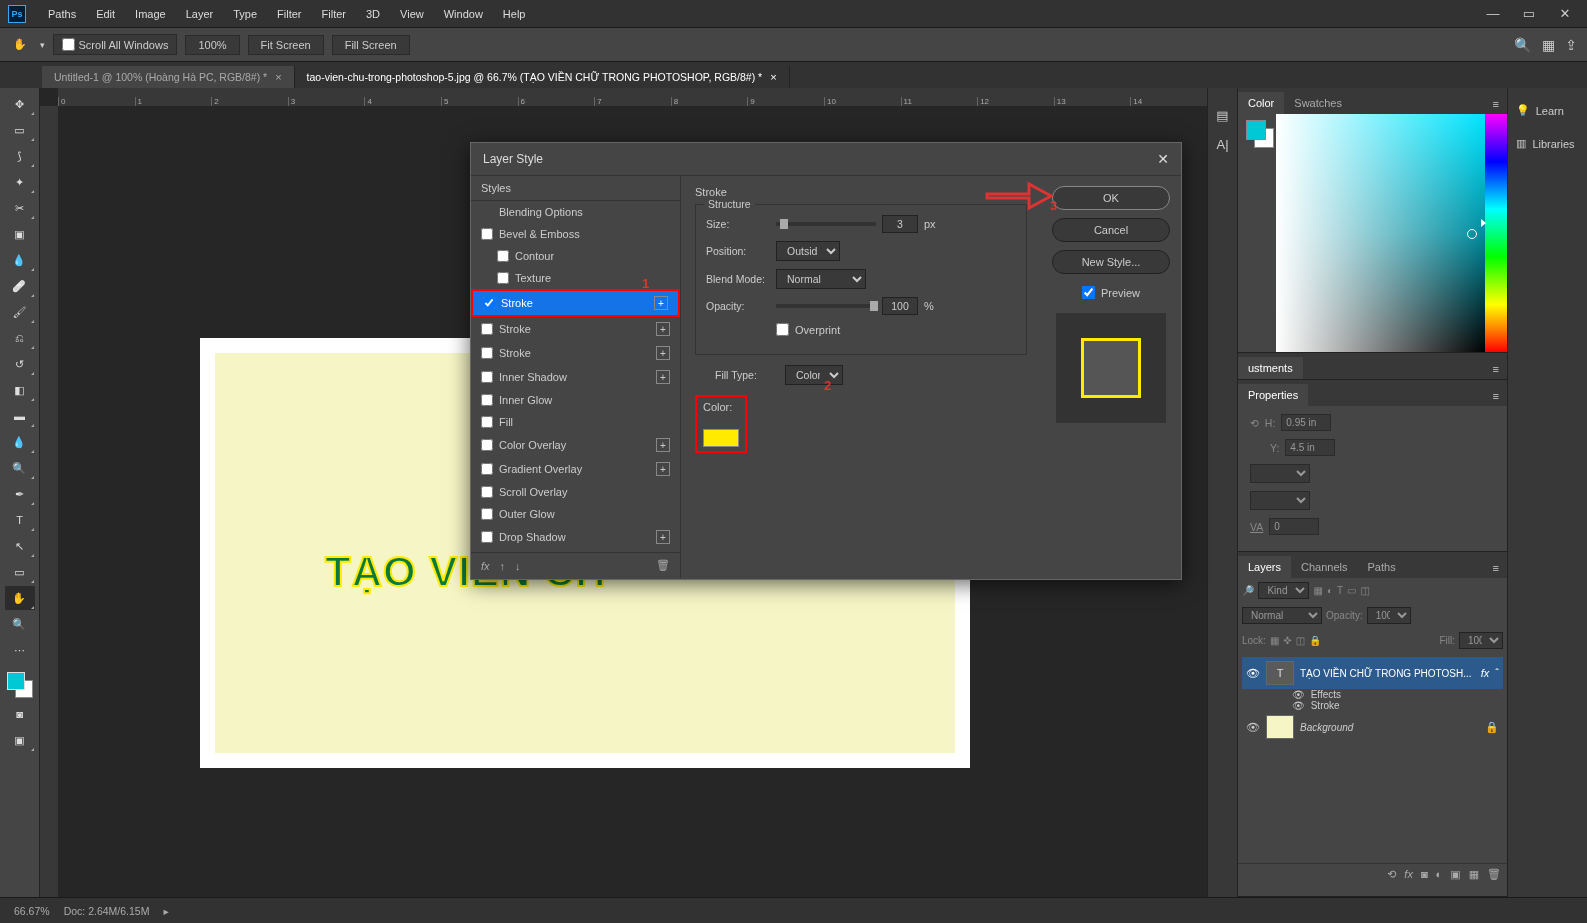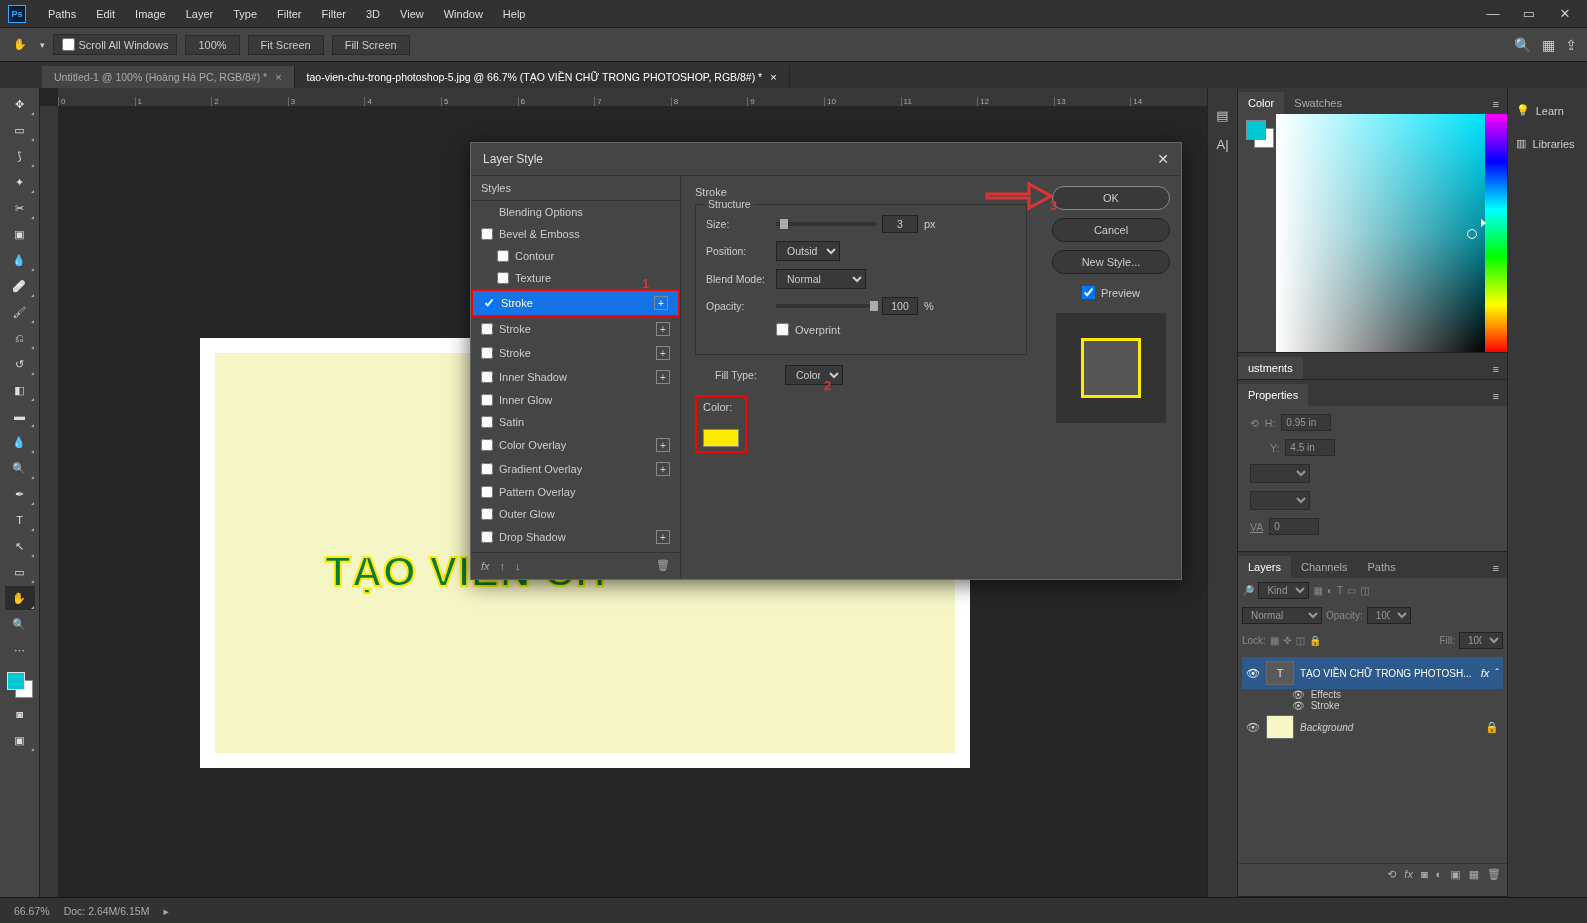--- a/index.html
+++ b/index.html
@@ -442,35 +442,35 @@
             <input type="checkbox" style="">
             <span>Inner Shadow</span>
             <span class="style-plus">+</span>
           </div>
           <div class="style-item">
             <input type="checkbox" style="">
             <span>Inner Glow</span>
           </div>
           <div class="style-item">
             <input type="checkbox" style="">
-            <span>Satin</span>
+            <span>Fill</span>
           </div>
           <div class="style-item">
             <input type="checkbox" style="">
             <span>Color Overlay</span>
             <span class="style-plus">+</span>
           </div>
           <div class="style-item">
             <input type="checkbox" style="">
             <span>Gradient Overlay</span>
             <span class="style-plus">+</span>
           </div>
           <div class="style-item">
             <input type="checkbox" style="">
-            <span>Pattern Overlay</span>
+            <span>Scroll Overlay</span>
           </div>
           <div class="style-item">
             <input type="checkbox" style="">
             <span>Outer Glow</span>
           </div>
           <div class="style-item">
             <input type="checkbox" style="">
             <span>Drop Shadow</span>
             <span class="style-plus">+</span>
           </div>

